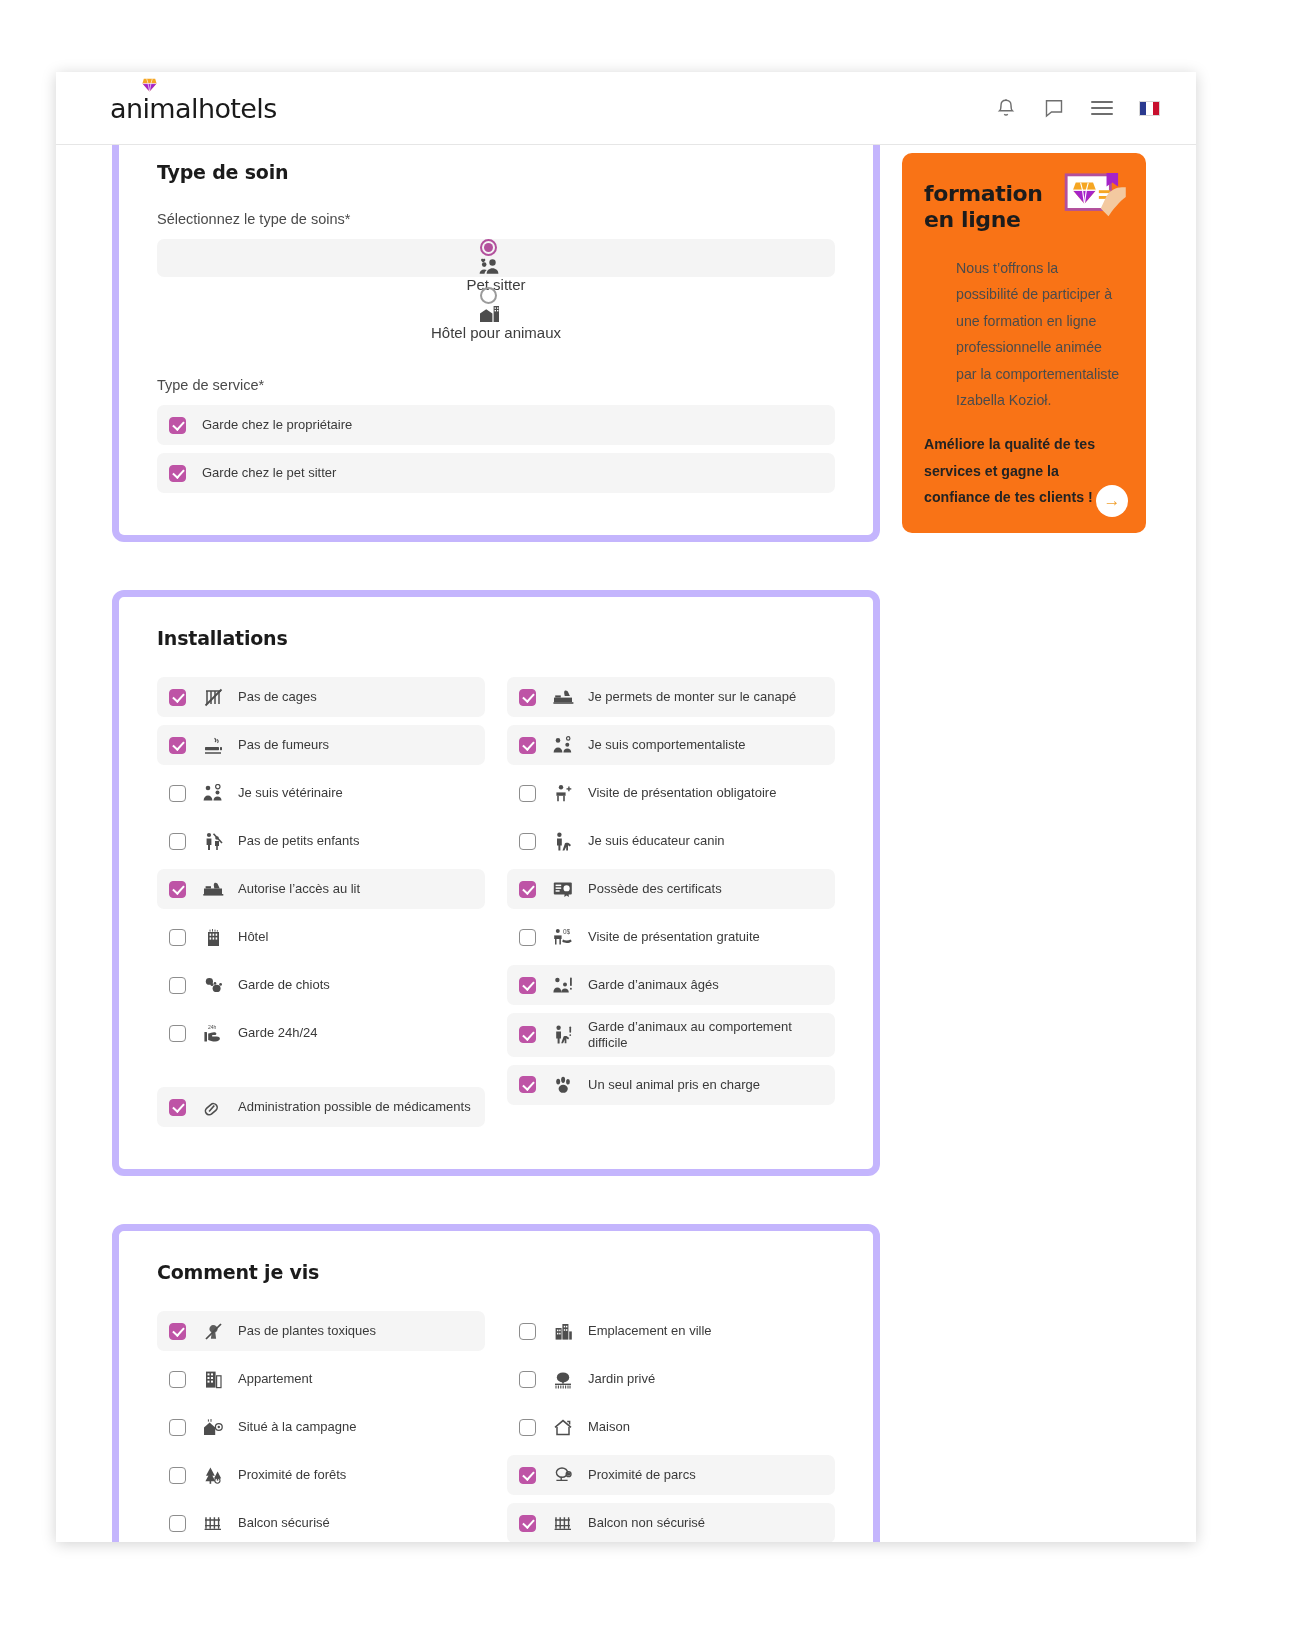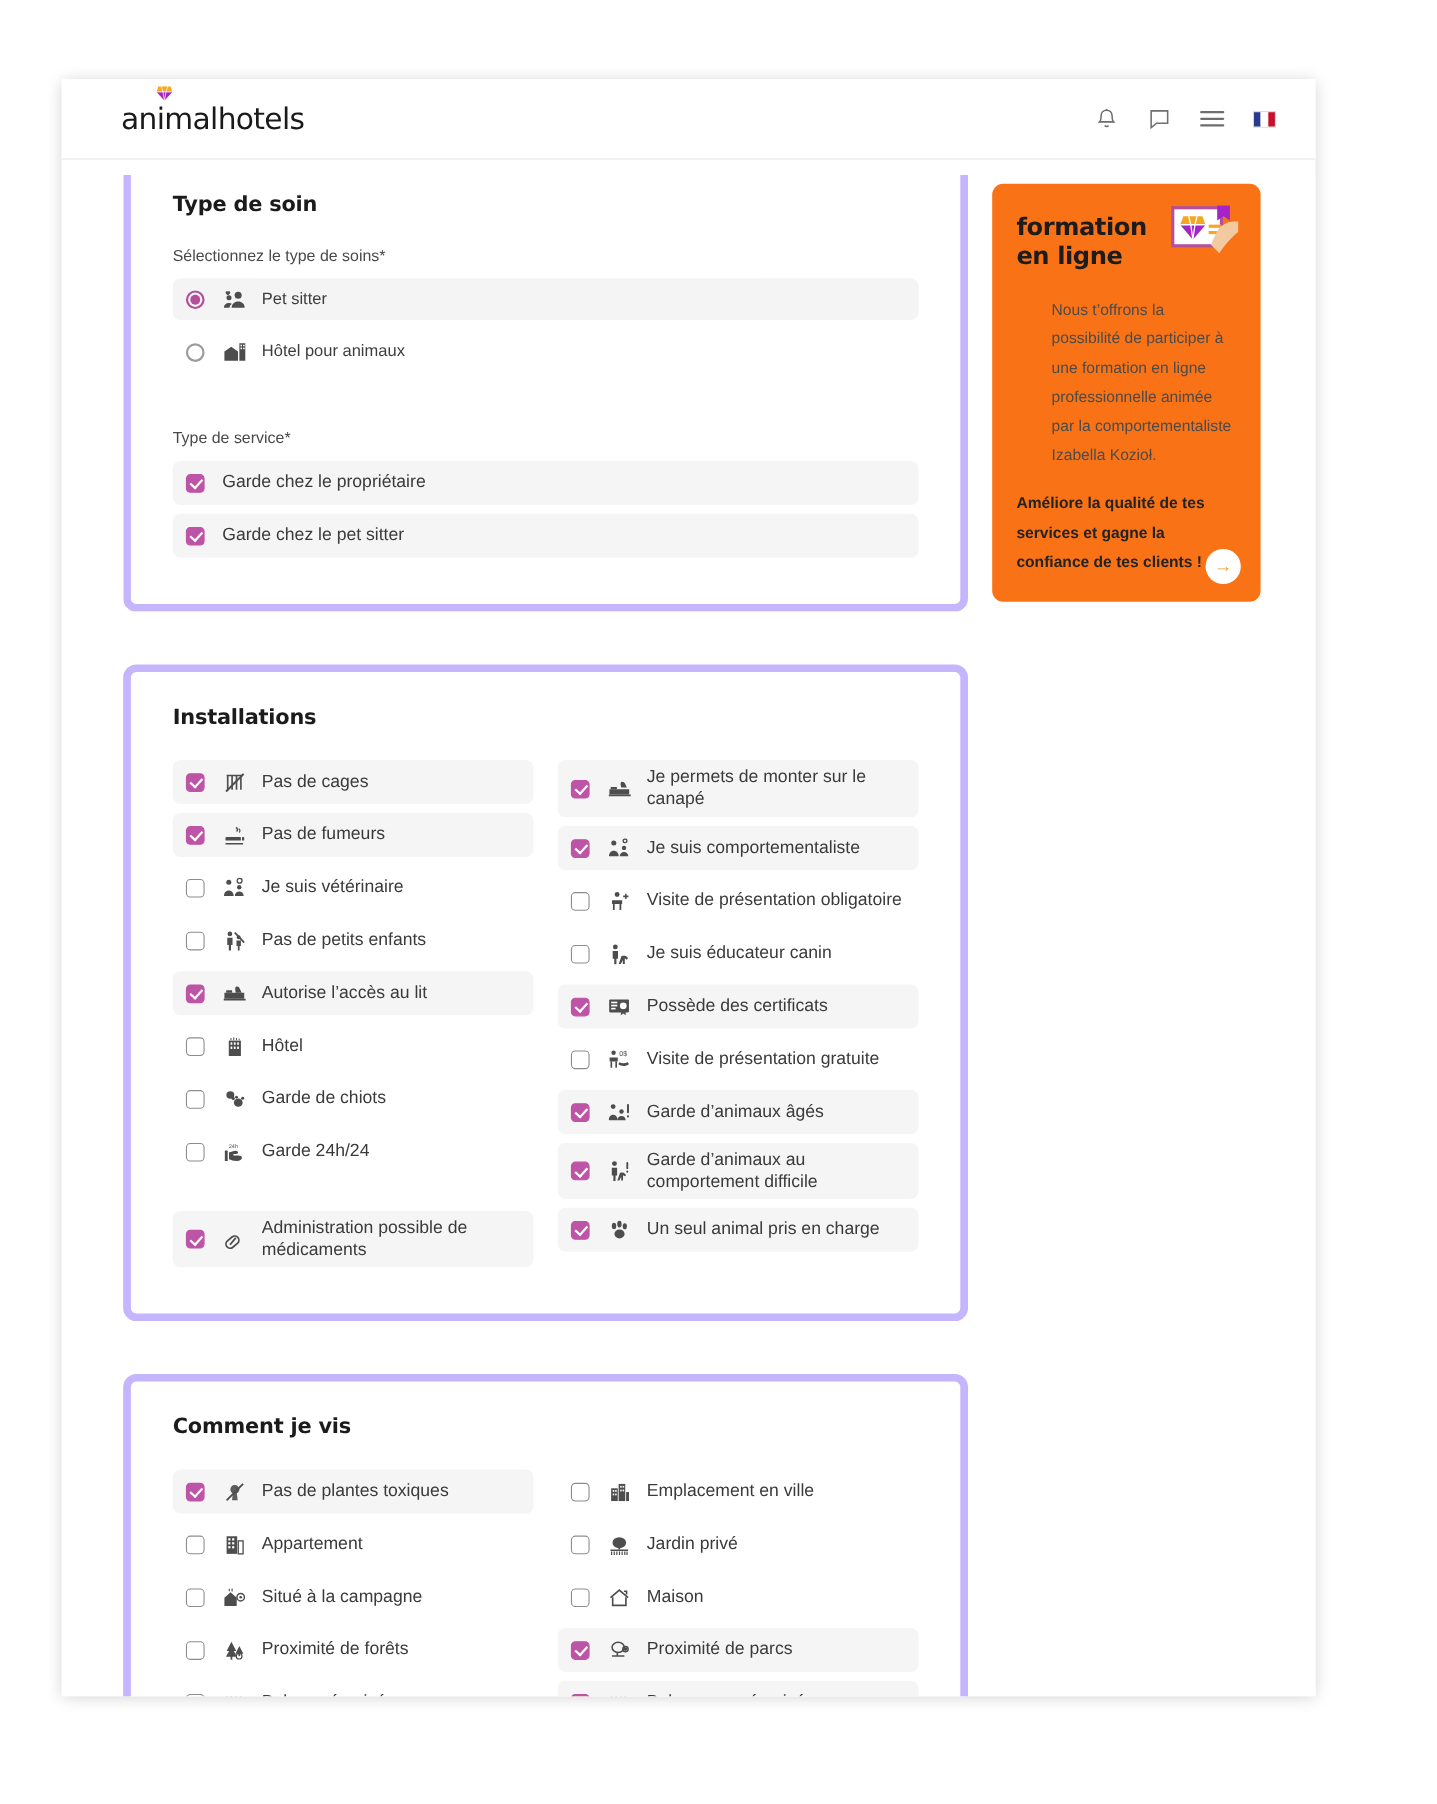--- a/index.html
+++ b/index.html
@@ -53,21 +53,21 @@
   .header-icons { display: flex; align-items: center; gap: 26px; }
   .hdr-icon { width: 22px; height: 22px; color: #6e6e6e; cursor: pointer; display:flex; align-items:center; justify-content:center; }
   .burger { width: 22px; height: 14px; display: flex; flex-direction: column; justify-content: space-between; cursor: pointer; }
   .burger span { display: block; height: 2px; background: #6e6e6e; border-radius: 1px; }
   .flag { width: 21px; height: 15px; display: flex; border: 1px solid #d8d8d8; cursor: pointer; }
   .flag i { display: block; height: 100%; flex: 1; }
 
   
   .content {
     position: absolute;
-    left: 0; top: 87px;
+    left: 0; top: 73px;
     width: 1140px; height: 1397px;
     background: #ffffff;
     display: flex;
     gap: 22px;
     padding: 0 0 0 56px;
   }
   .main-col { width: 768px; flex: none; }
   .side-col { width: 244px; flex: none; padding-top: 8px; }
 
   .card {
@@ -97,20 +97,21 @@
   
   .opt {
     display: flex;
     align-items: center;
     gap: 0;
     height: 38px;
     border-radius: 7px;
     padding: 0 12px;
     margin-bottom: 10px;
     cursor: pointer;
+    flex-direction: column;
   }
   .opt.on { background: #f4f4f4; }
   .radio {
     width: 17px; height: 17px; border-radius: 50%;
     border: 2px solid #9b9b9b; flex: none;
     display:flex; align-items:center; justify-content:center;
     margin-right: 16px;
   }
   .radio.on { border-color: #b2509c; }
   .radio.on::after {
@@ -152,21 +153,21 @@
   .box.on { background: #be54a6; border-color: #be54a6; }
   .box.on::after {
     content: '';
     position: absolute;
     left: 5px; top: 1.5px;
     width: 5px; height: 9px;
     border: solid #ffffff;
     border-width: 0 2px 2px 0;
     transform: rotate(42deg);
   }
-  .chk .opt-label { font-size: 16px; color: #3a3a3a; }
+  .chk .opt-label { font-size: 13px; color: #3a3a3a; }
   .two-line .opt-label { line-height: 1.22; }
 
   
   .promo {
     background: #f97316;
     border-radius: 10px;
     padding: 28px 22px 22px 22px;
     position: relative;
     width: 244px;
   }

